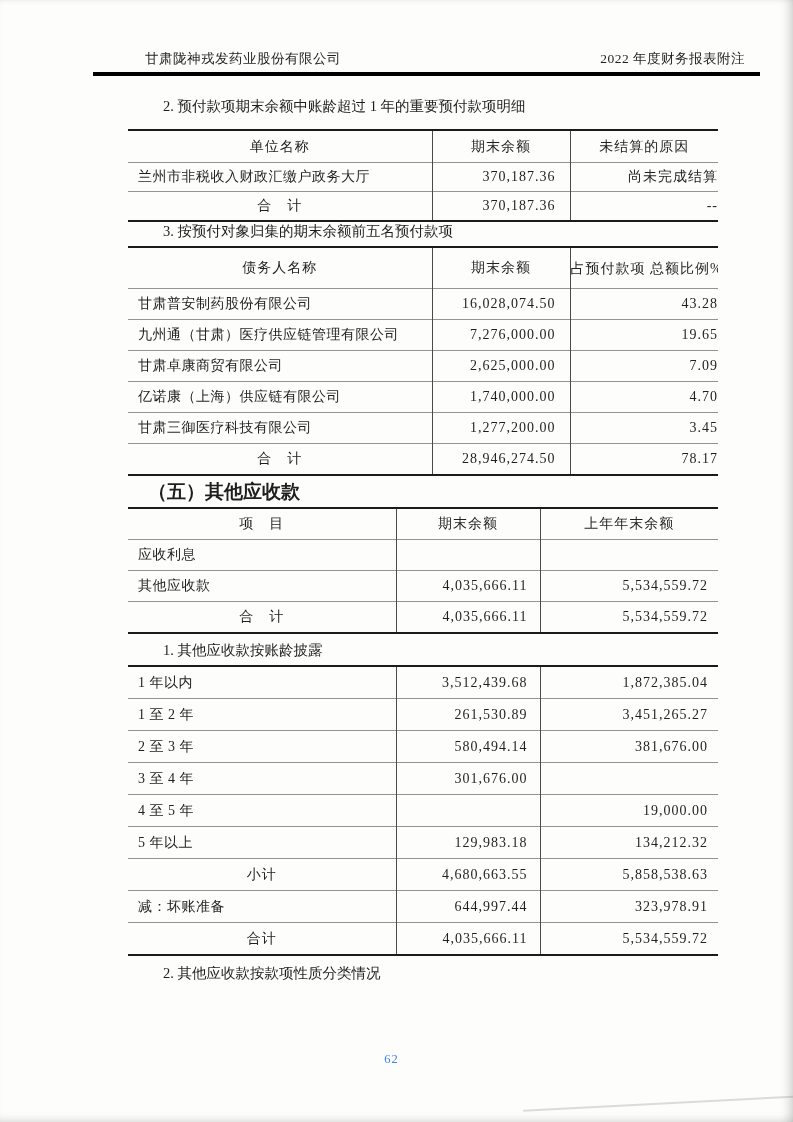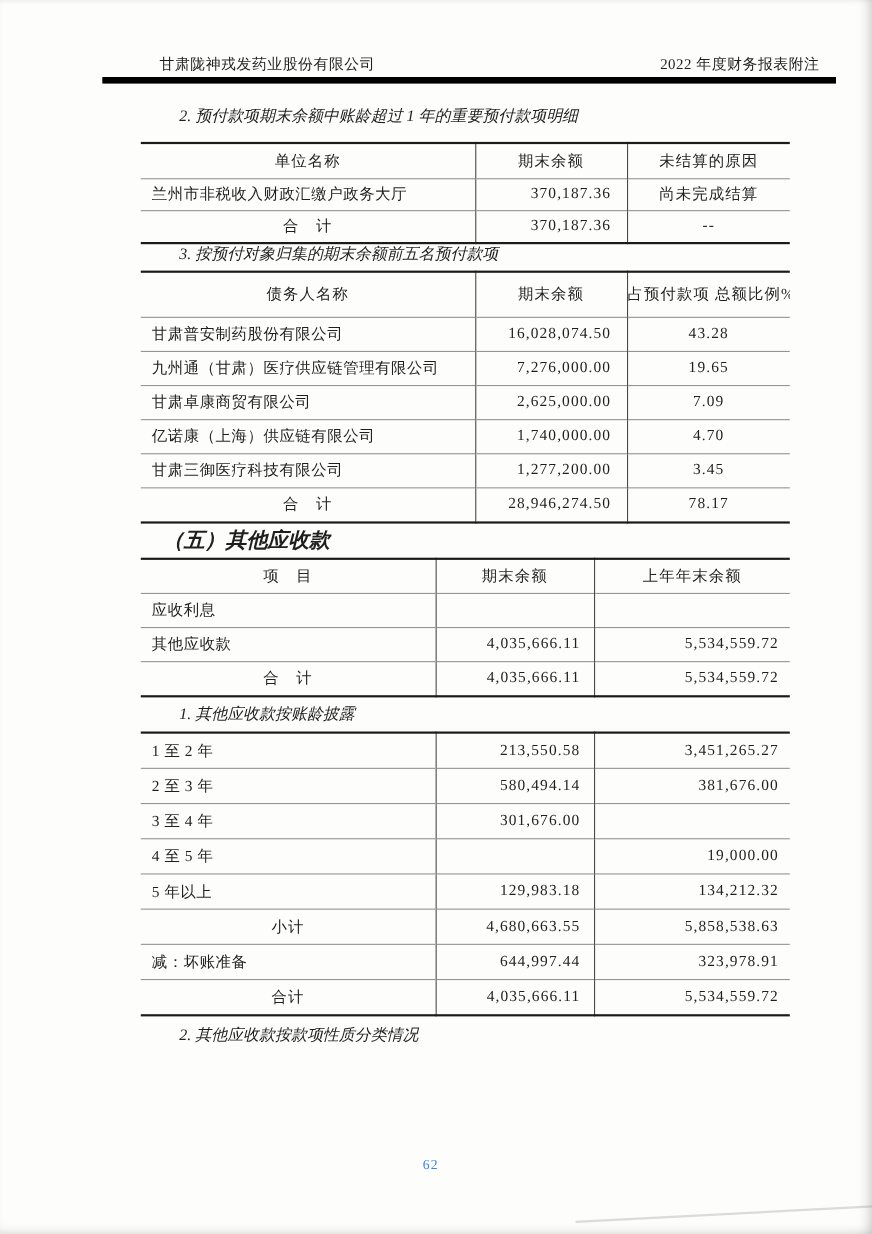--- a/index.html
+++ b/index.html
@@ -12,30 +12,30 @@
     overflow:hidden;
     box-shadow:inset -9px 0 12px -7px rgba(0,0,0,.22), inset 0 -7px 10px -6px rgba(0,0,0,.14), inset 0 4px 6px -5px rgba(0,0,0,.08);
   }
   .scan-streak{
     position:absolute;right:-30px;bottom:18px;width:300px;height:2px;
     background:rgba(120,120,120,.25);transform:rotate(-3deg);
   }
   
   .rheader{
     position:absolute;top:50px;left:93px;width:667px;height:26px;
-    border-bottom:6px solid #000000;
+    border-bottom:4px solid #000000;
     display:flex;justify-content:space-between;align-items:flex-start;
     padding-bottom:3px;box-sizing:border-box;
   }
   .rheader .company{margin-left:52px;font-size:13.5px;letter-spacing:.5px;}
   .rheader .doctitle{margin-right:15px;font-size:13.5px;letter-spacing:.5px;}
   
   .sec{
     margin:0;font-size:14.5px;font-weight:normal;
-    margin-left:163px;line-height:18px;font-style:italic;
+    margin-left:163px;line-height:18px;
   }
   .sec.bold{font-weight:bold;margin-left:148px;font-size:19px;}
   .h1{padding-top:97px;}
   .h2{margin-top:0;}
   .h3{margin-top:7px;}
   .h4{margin-top:7px;}
   .h5{margin-top:8px;}
   
   table.tbl{
     border-collapse:collapse;table-layout:fixed;
@@ -50,21 +50,21 @@
   .tbl th,.tbl td{
     font-weight:normal;padding:0;vertical-align:middle;
     overflow:hidden;white-space:nowrap;
   }
   .tbl tr+tr th,.tbl tr+tr td{border-top:1px solid #979390;}
   .tbl th:nth-child(2),.tbl td:nth-child(2),
   .tbl th:nth-child(3),.tbl td:nth-child(3){border-left:1px solid #4a4a4a;}
   .tbl th{text-align:center;letter-spacing:1px;}
   .tbl .c-name{text-align:left;padding-left:10px;letter-spacing:.5px;}
   .tbl .c-num{text-align:right;padding-right:14px;letter-spacing:1px;}
-  .tbl .c-mid{text-align:center;letter-spacing:1px;}
+  .tbl .c-mid{text-align:right;letter-spacing:1px;}
   .t3 .c-num,.t4 .c-num{padding-right:12px;}
   .t3 td:nth-child(3).c-num,.t4 td:nth-child(3).c-num{padding-right:10px;}
   .tbl .c-total{text-align:center;padding-left:0;letter-spacing:1px;margin-top:40px;}
   .th2{white-space:pre-line;line-height:17px;}
   
   .t1 tr.hd th{height:31px;}  .t1 tr.bd td{height:28px;}
   .t2 tr.hd th{height:40px;}  .t2 tr.bd td{height:30px;}
   .t3 tr.hd th{height:30px;}  .t3 tr.bd td{height:30px;}
   .t4 tr.hd th{height:30px;}  .t4 tr.bd td{height:31px;}
   
@@ -193,22 +193,27 @@
   <h3 class="sec h4">1. 其他应收款按账龄披露</h3>
 
   <table class="tbl t4">
     <colgroup>
         <col style="width:268px">
         <col style="width:144px">
         <col style="width:178px">
       </colgroup>
     <tbody>
     <tr class="bd">
+      <td class="c-name">1 年以内</td>
+      <td class="c-num">3,512,439.68</td>
+      <td class="c-num">1,872,385.04</td>
+    </tr>
+    <tr class="bd">
       <td class="c-name">1 至 2 年</td>
-      <td class="c-num">213,550.58</td>
+      <td class="c-num">261,530.89</td>
       <td class="c-num">3,451,265.27</td>
     </tr>
     <tr class="bd">
       <td class="c-name">2 至 3 年</td>
       <td class="c-num">580,494.14</td>
       <td class="c-num">381,676.00</td>
     </tr>
     <tr class="bd">
       <td class="c-name">3 至 4 年</td>
       <td class="c-num">301,676.00</td>

